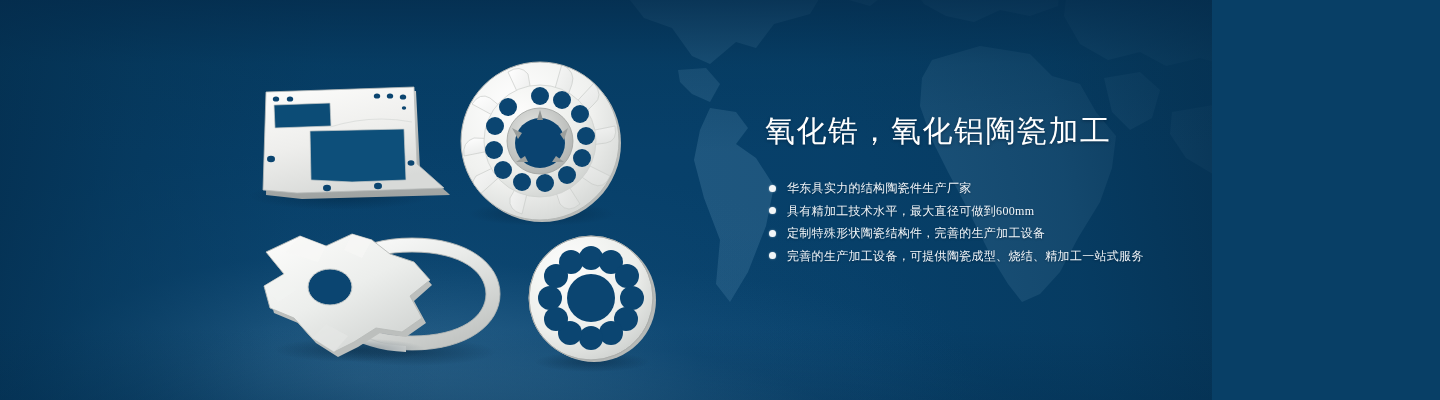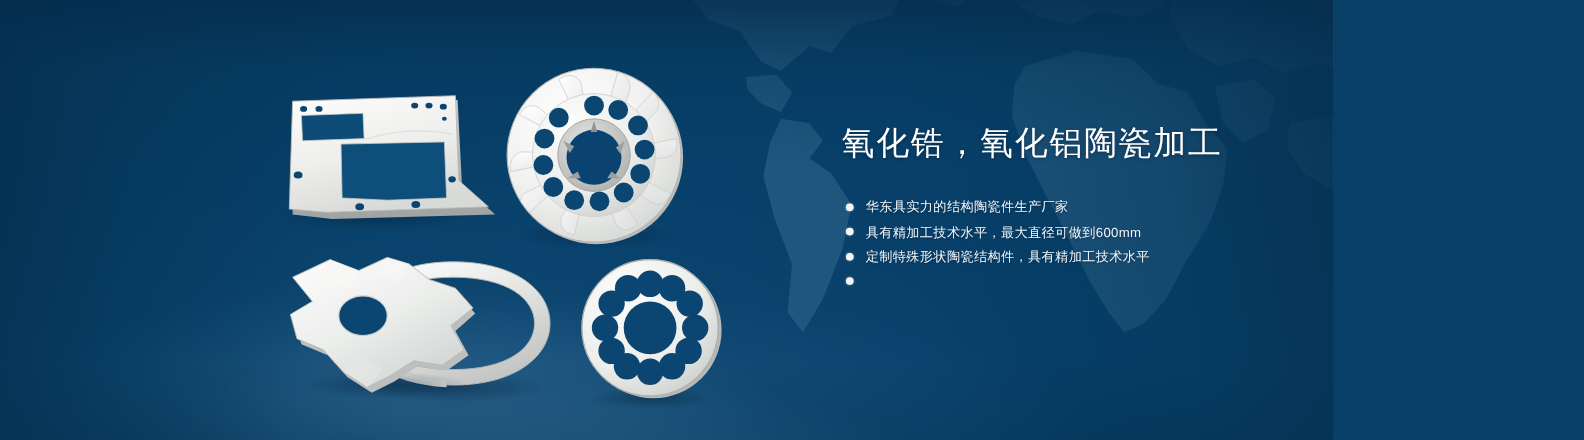--- a/index.html
+++ b/index.html
@@ -8,22 +8,22 @@
     padding: 0;
     background: #083f66;
   }
   * { box-sizing: border-box; }
 
   .banner {
     position: relative;
     width: 1212px;
     height: 400px;
     overflow: hidden;
-    font-family: Liberation Sans, sans-serif;
-    background: #4c1d95;
+    font-family: Liberation Serif, serif;
+    background: #ef4444;
   }
 
   
   .bg-base {
     position: absolute;
     inset: 0;
     background: #07406a;
   }
   .bg-glow-main {
     position: absolute;
@@ -380,21 +380,22 @@
       <li class="bullet-row">
         <span class="bullet-dot"></span>
         <span class="bullet-text">华东具实力的结构陶瓷件生产厂家</span>
       </li>
       <li class="bullet-row">
         <span class="bullet-dot"></span>
         <span class="bullet-text">具有精加工技术水平，最大直径可做到600mm</span>
       </li>
       <li class="bullet-row">
         <span class="bullet-dot"></span>
-        <span class="bullet-text">定制特殊形状陶瓷结构件，具有精加工技术水平</span>
+        <span class="bullet-text">定制特殊形状陶瓷结构件，完善的生产加工设备</span>
       </li>
       <li class="bullet-row">
         <span class="bullet-dot"></span>
+        <span class="bullet-text">完善的生产加工设备，可提供陶瓷成型、烧结、精加工一站式服务</span>
       </li>
     </ul>
   </div>
 
 </div>
 
 </body></html>

